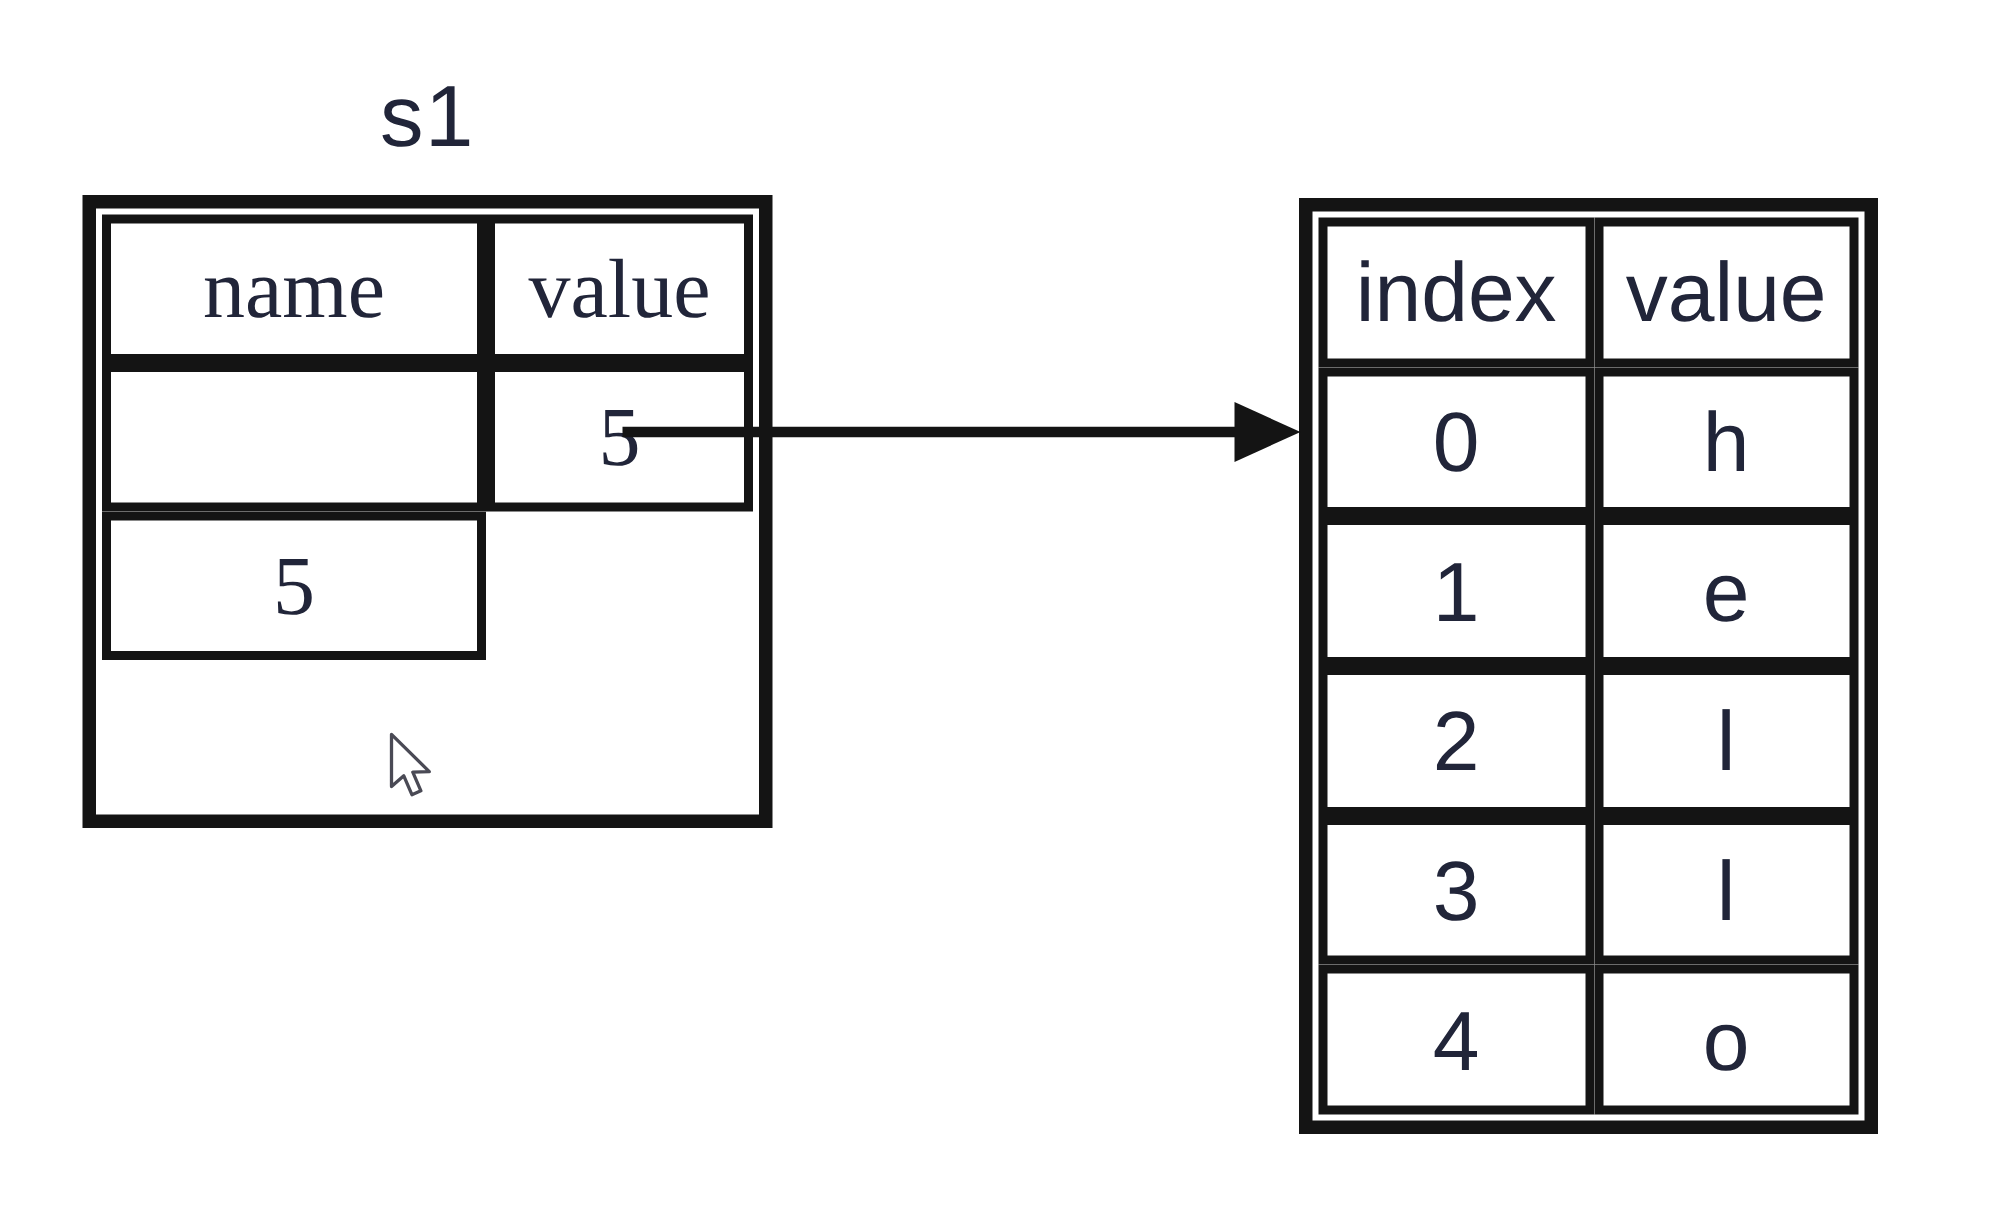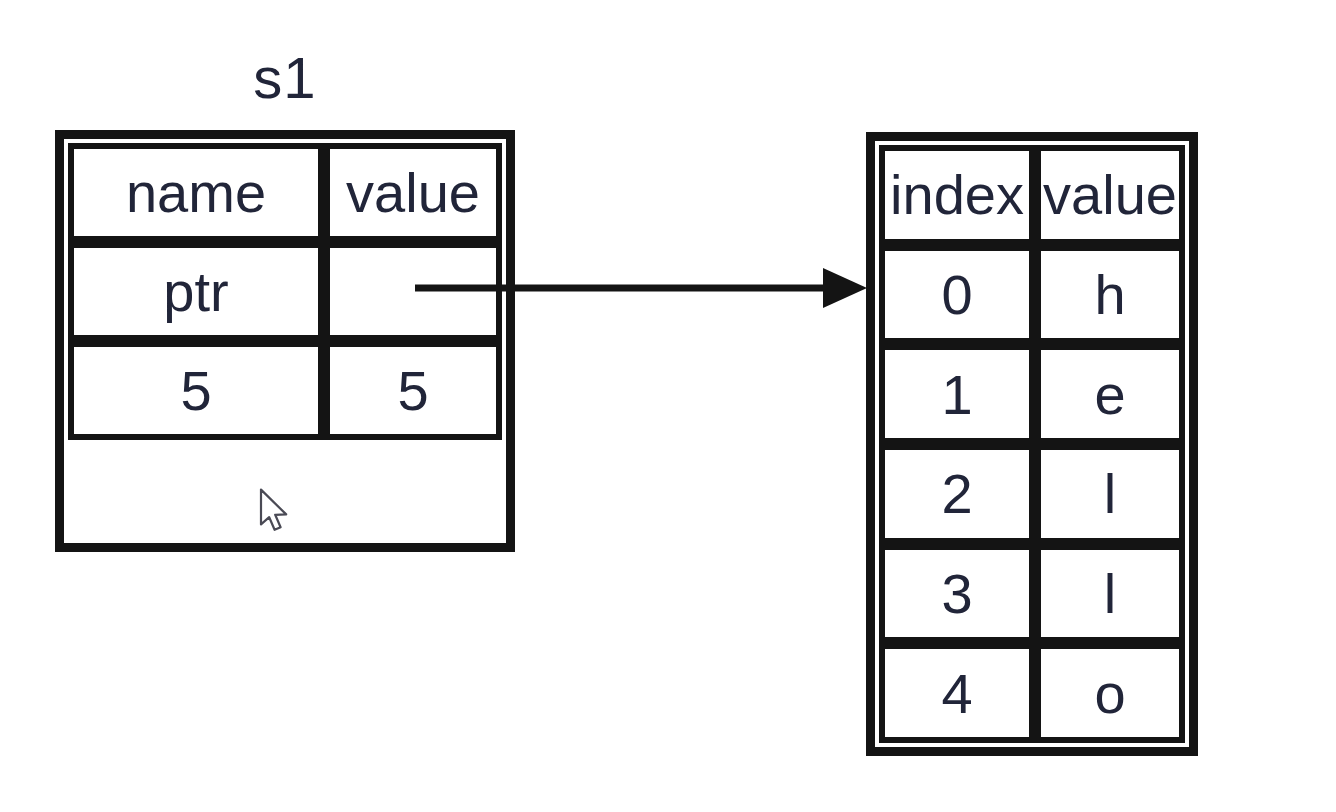--- a/index.html
+++ b/index.html
@@ -29,23 +29,24 @@
     position: absolute;
     border: 9px solid var(--border);
     padding: 4px;
     background: var(--background);
     display: grid;
   }
   .stack-table {
     left: 55px; top: 130px; width: 460px; height: 422px;
     grid-template-columns: 59% 41%;
     grid-template-rows: repeat(4, 1fr);
+    font-family: Liberation Serif, serif;
   }
   .heap-table {
-    left: 866px; top: 132px; width: 332px; height: 624px;
+    left: 866px; top: 132px; width: 386px; height: 624px;
     grid-template-columns: 51% 49%;
     grid-template-rows: repeat(6, 1fr);
   }
   .cell {
     border: 6px solid var(--border);
     background: var(--background);
     display: flex; align-items: center; justify-content: center;
     font-size: 56px; color: var(--text);
     white-space: nowrap;
     overflow: hidden;
@@ -64,21 +65,20 @@
 </head>
 <body>
 
 <div class="canvas">
 
   <div class="diagram-title">s1</div>
 
   <div class="table-box stack-table">
     <div class="cell">name</div>
     <div class="cell">value</div>
-    <div class="cell">ptr</div>
     <div class="cell"></div>
     <div class="cell">5</div>
     <div class="cell">5</div>
   </div>
 
   <div class="table-box heap-table">
     <div class="cell">index</div>
     <div class="cell">value</div>
     <div class="cell">0</div>
     <div class="cell">h</div>

